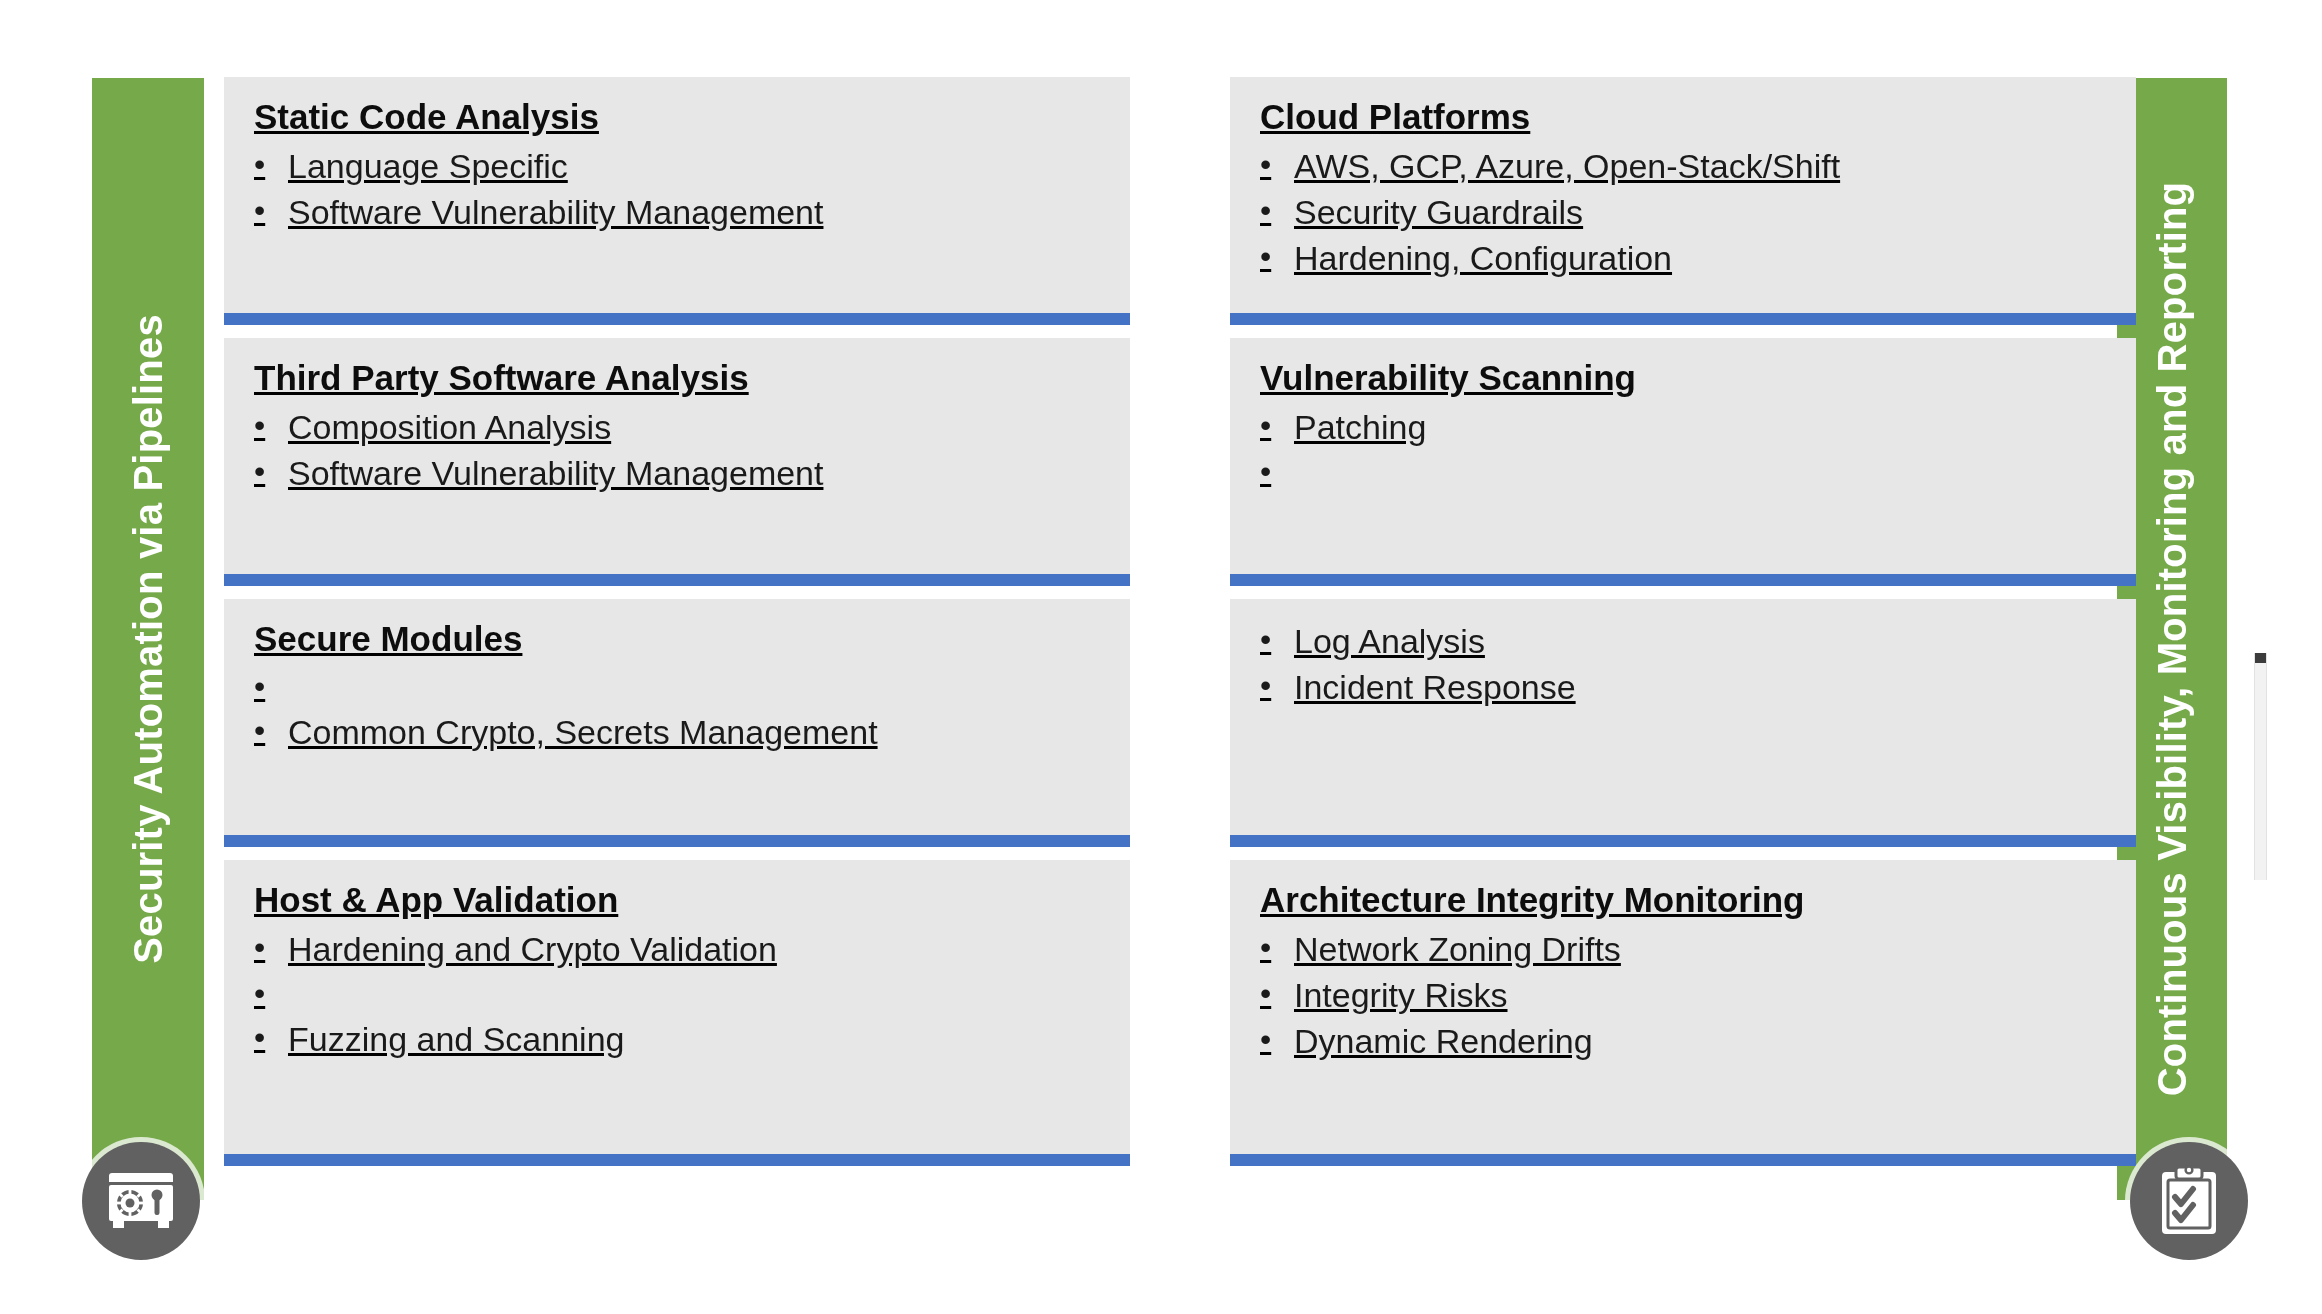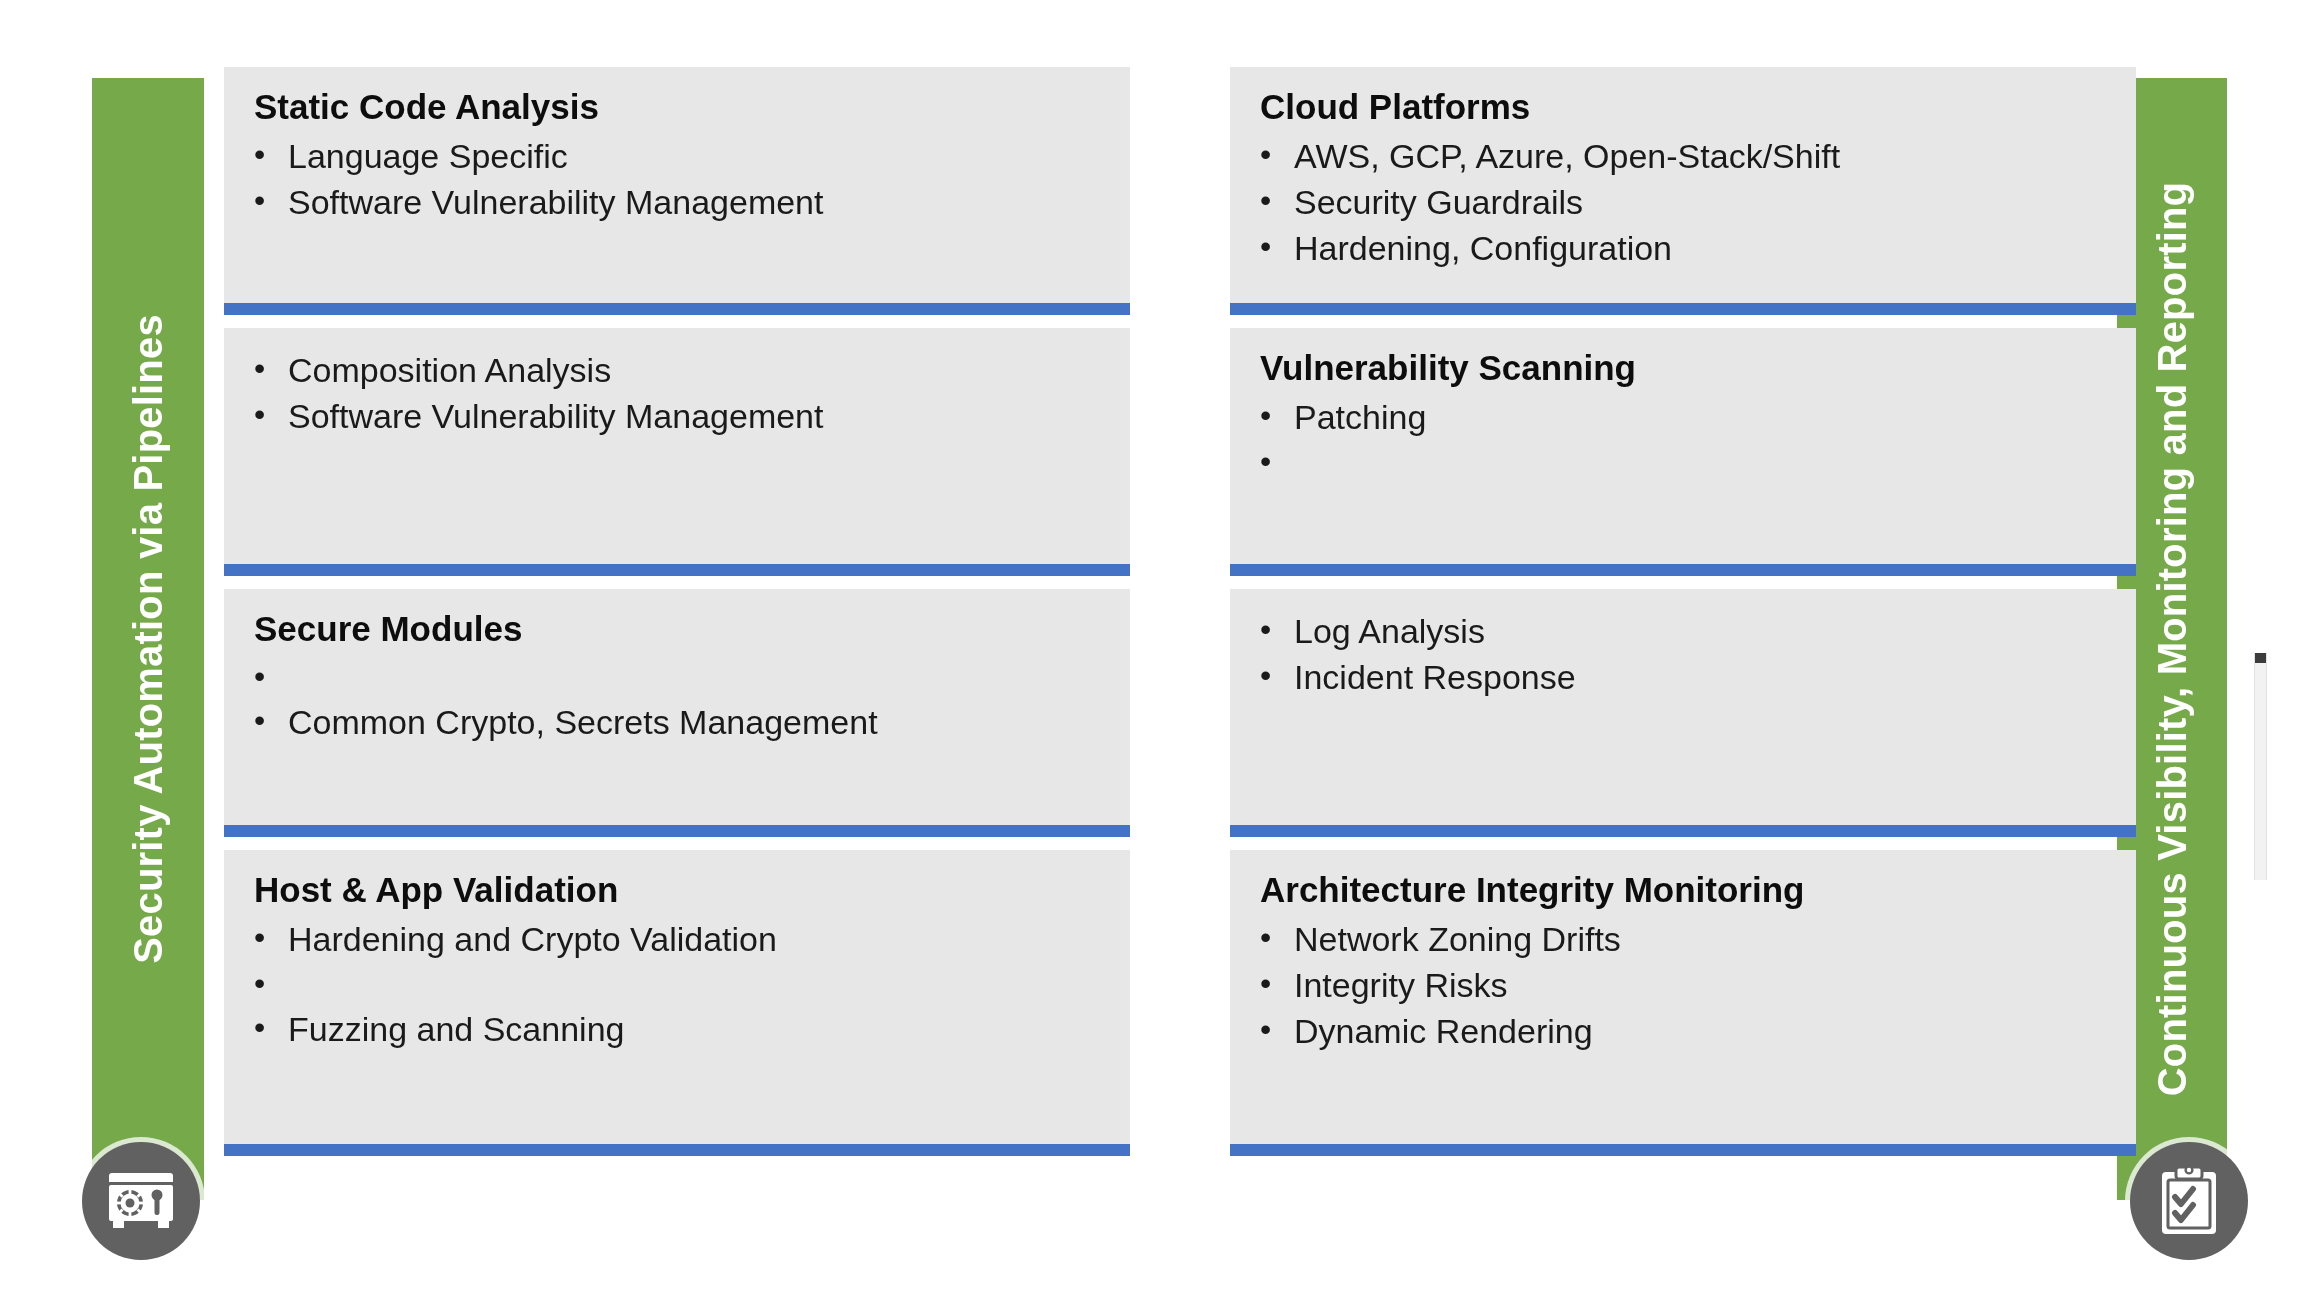--- a/index.html
+++ b/index.html
@@ -63,22 +63,23 @@
     justify-content: center;
     z-index: 5;
   }
   .badge.left-badge  { left: 82px;  top: 1142px; }
   .badge.right-badge { left: 2130px; top: 1142px; }
   .badge svg { display: block; }
 
   
   .column {
     position: absolute;
-    top: 67px;
+    top: 77px;
     width: 906px;
+    text-decoration: underline;
   }
   .column.col-left  { left: 224px; }
   .column.col-right { left: 1182px; width: 906px; margin-left: 48px; }
 
   .card {
     background: #E7E7E7;
     box-sizing: border-box;
     padding: 22px 0 0 0;
     position: relative;
   }
@@ -214,20 +215,21 @@
         </li>
         <li class="bullet-item">
           <span class="bullet-dot">•</span>
           <span class="bullet-text">Software Vulnerability Management</span>
         </li>
       </ul>
       <div class="card-underline"></div>
     </div>
 
     <div class="card h-small">
+      <div class="card-title">Third Party Software Analysis</div>
       <ul class="bullet-list">
         <li class="bullet-item">
           <span class="bullet-dot">•</span>
           <span class="bullet-text">Composition Analysis</span>
         </li>
         <li class="bullet-item">
           <span class="bullet-dot">•</span>
           <span class="bullet-text">Software Vulnerability Management</span>
         </li>
       </ul>

